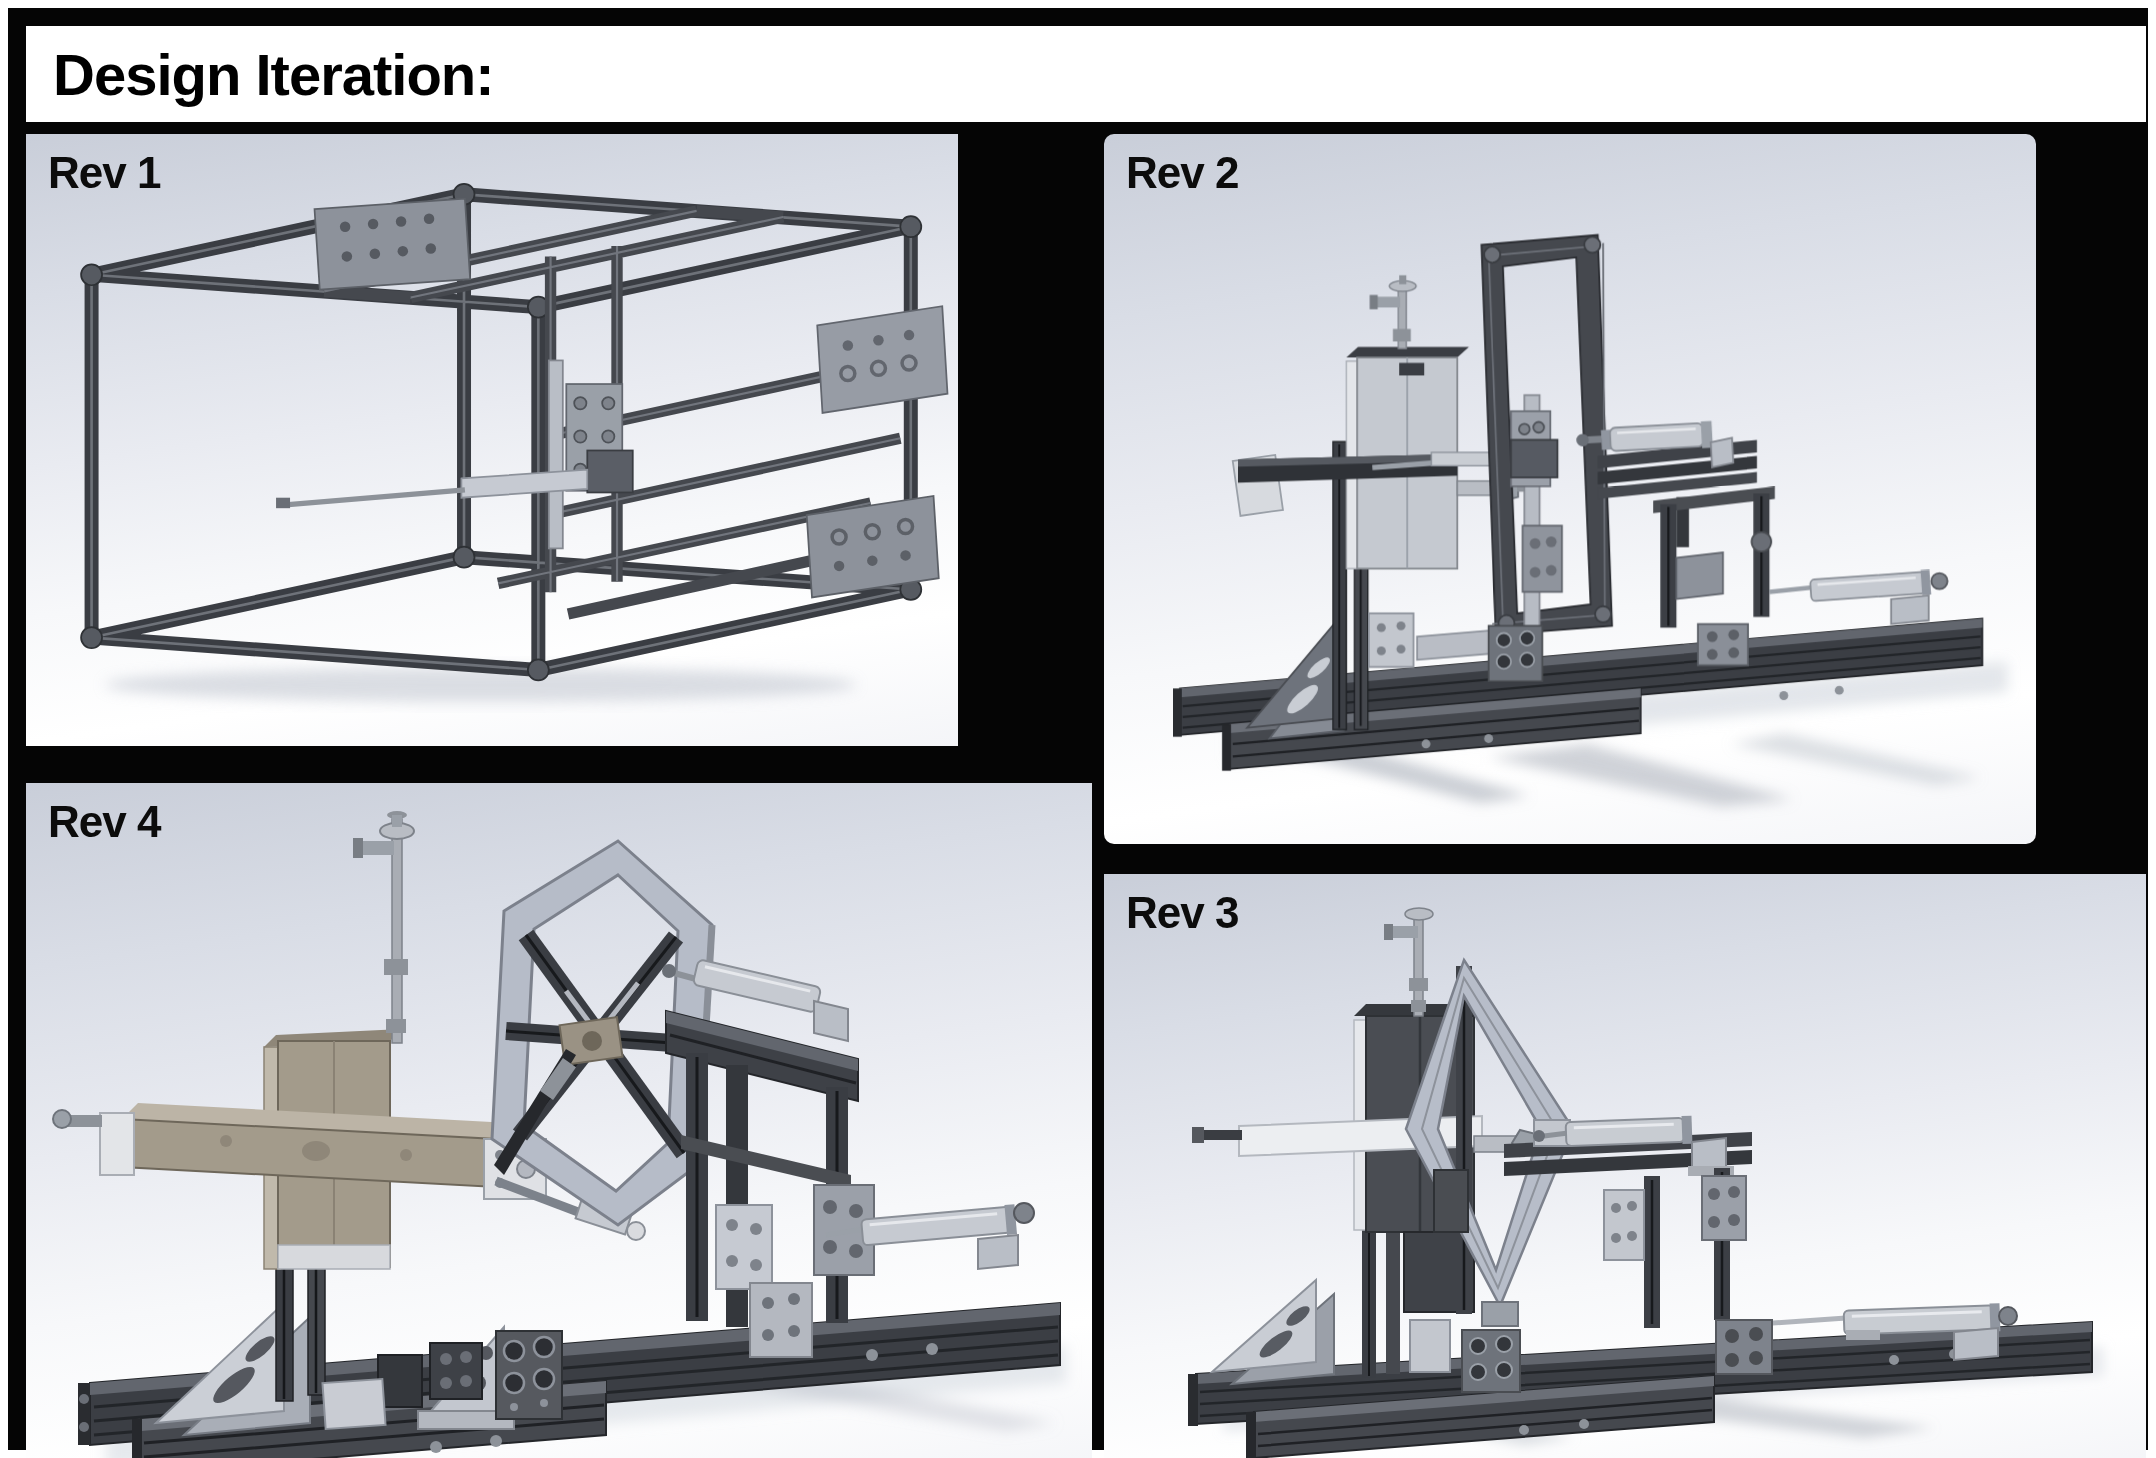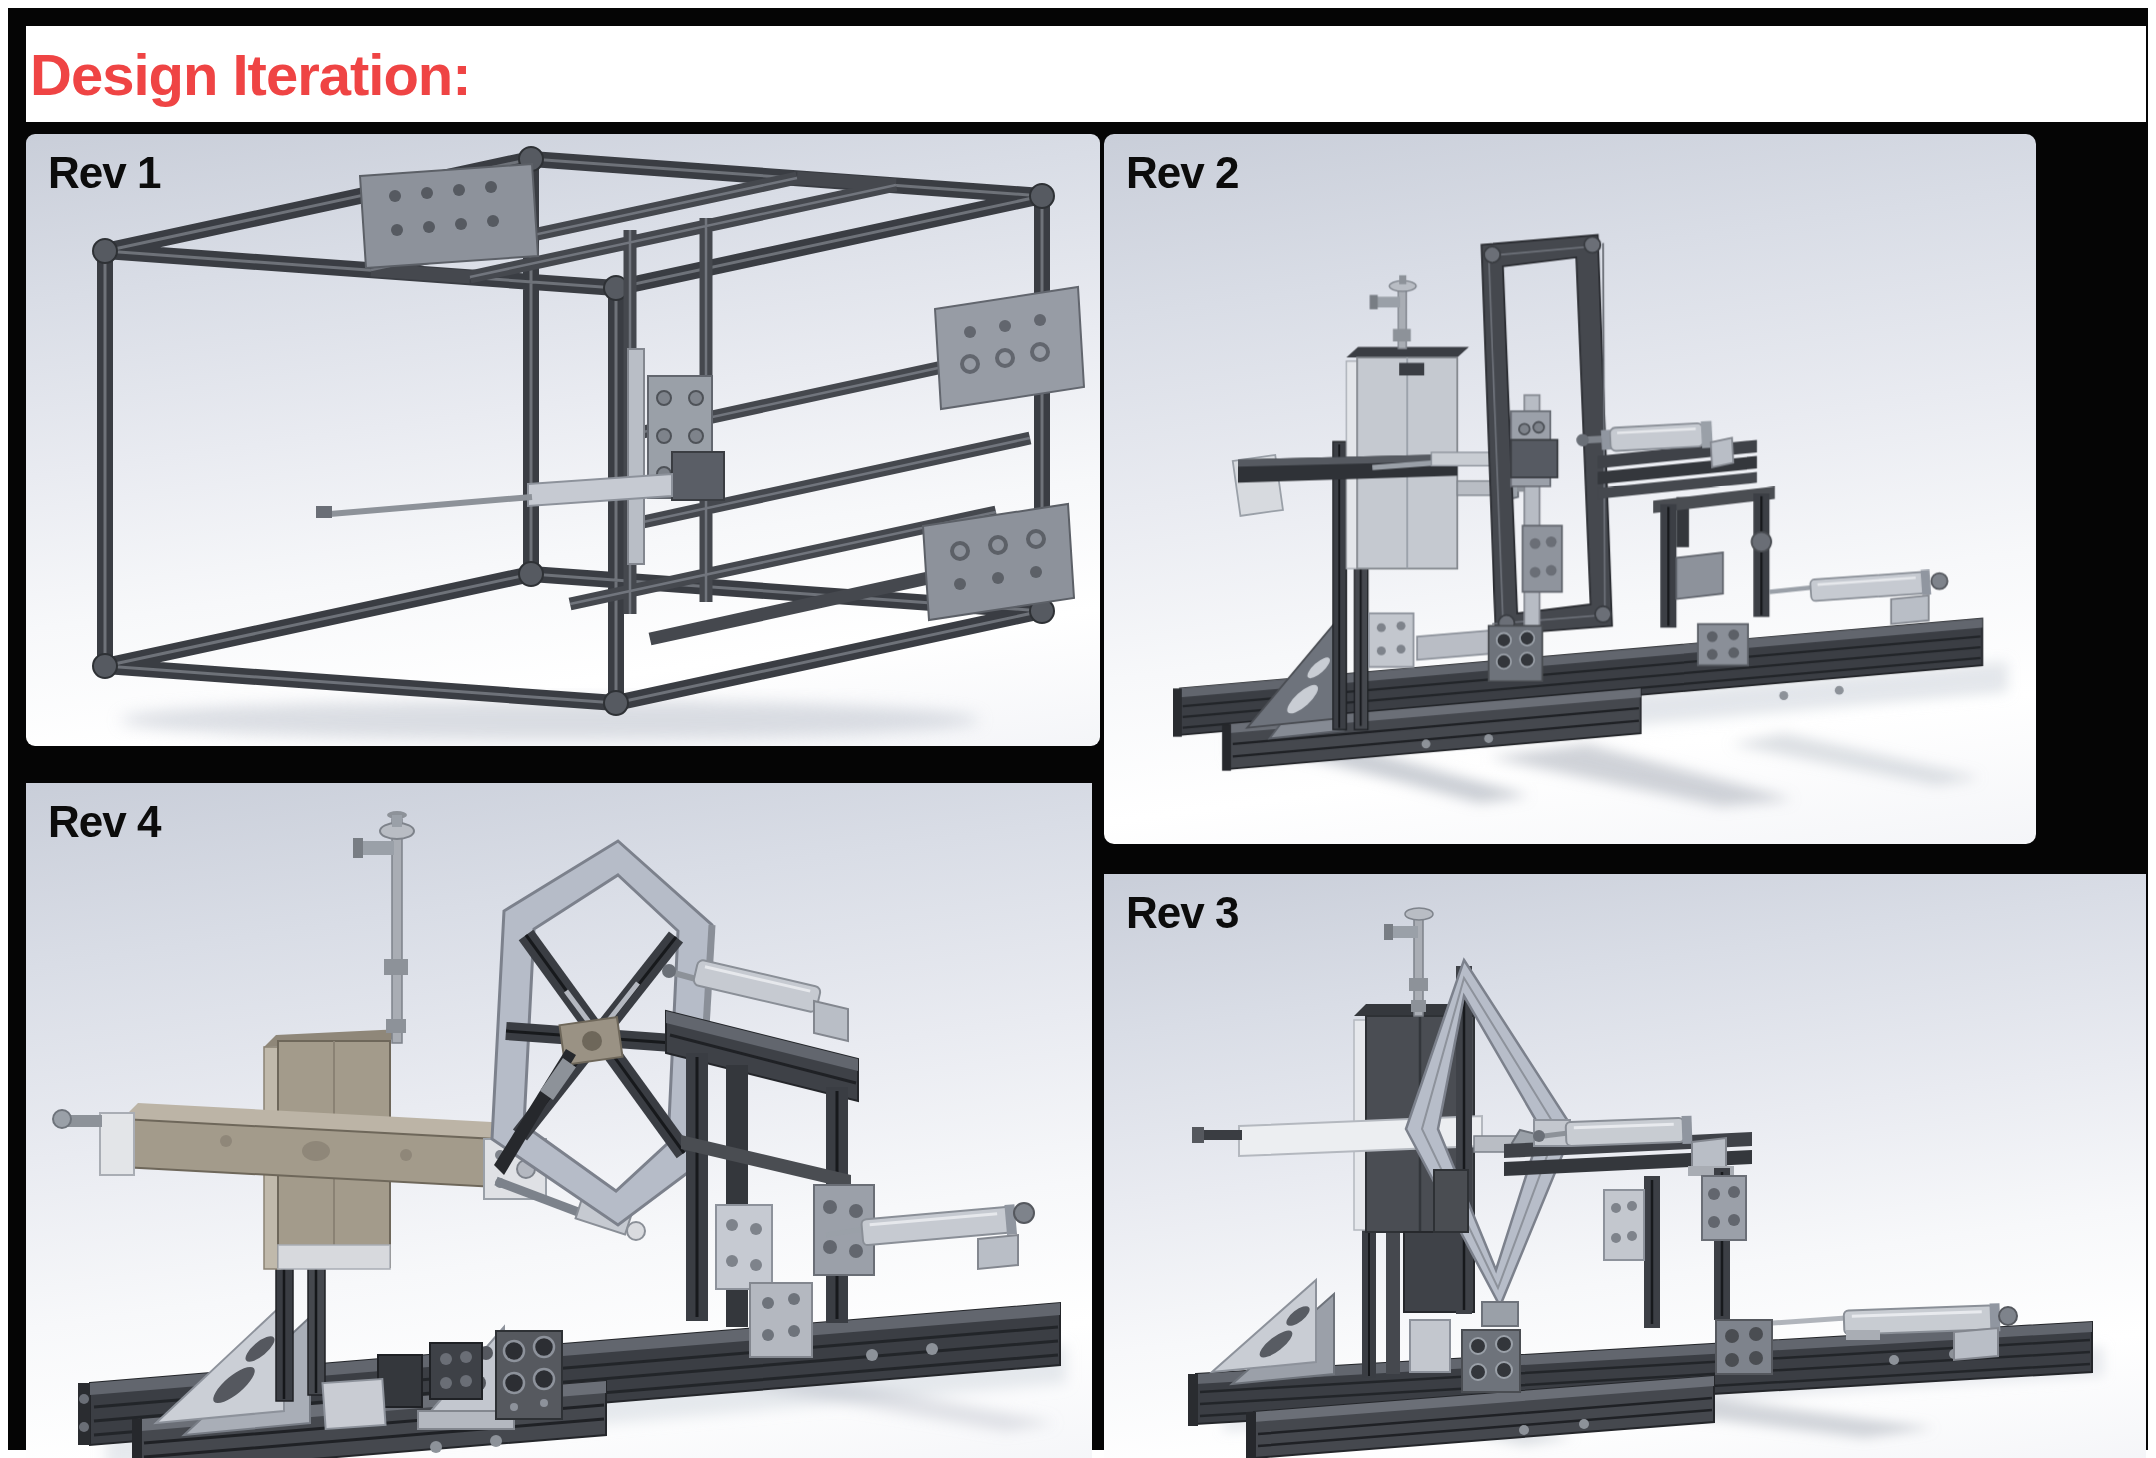--- a/index.html
+++ b/index.html
@@ -6,27 +6,27 @@
   body{
     width:2156px;height:1458px;position:relative;background:#ffffff;
     font-family:"Liberation Sans", sans-serif;overflow:hidden;
   }
   .board{position:absolute;left:8px;top:8px;width:2140px;height:1442px;background:#050505;}
   .banner{
     position:absolute;left:18px;top:18px;width:2120px;height:96px;background:#ffffff;
     display:flex;align-items:center;
   }
   .banner .title{
-    font-size:58px;font-weight:700;color:#ef4444;letter-spacing:-1px;padding-left:4px;
+    font-size:58px;font-weight:700;color:#000000;letter-spacing:-1px;padding-left:27px;
   }
   .panel{
     position:absolute;overflow:hidden;
     background:linear-gradient(172deg,#c9ced9 0%,#d9dde6 22%,#e9ebf1 45%,#f7f8fa 65%,#ffffff 82%,#f4f5f8 100%);
   }
-  #panel-rev1{left:18px;top:126px;width:1074px;height:612px;border-radius:9px;}
+  #panel-rev1{left:18px;top:126px;width:932px;height:612px;}
   #panel-rev2{left:1096px;top:126px;width:932px;height:710px;border-radius:10px;}
   #panel-rev4{left:18px;top:775px;width:1066px;height:690px;}
   #panel-rev3{left:1096px;top:848px;width:1042px;height:592px;margin-top:18px;}
   .rev-label{
     position:absolute;left:22px;top:14px;font-size:44px;font-weight:700;color:#0c0c0c;letter-spacing:-1px;
   }
   .render{position:absolute;inset:0;width:100%;height:100%;display:block;}
 </style>
 </head>
 <body>

